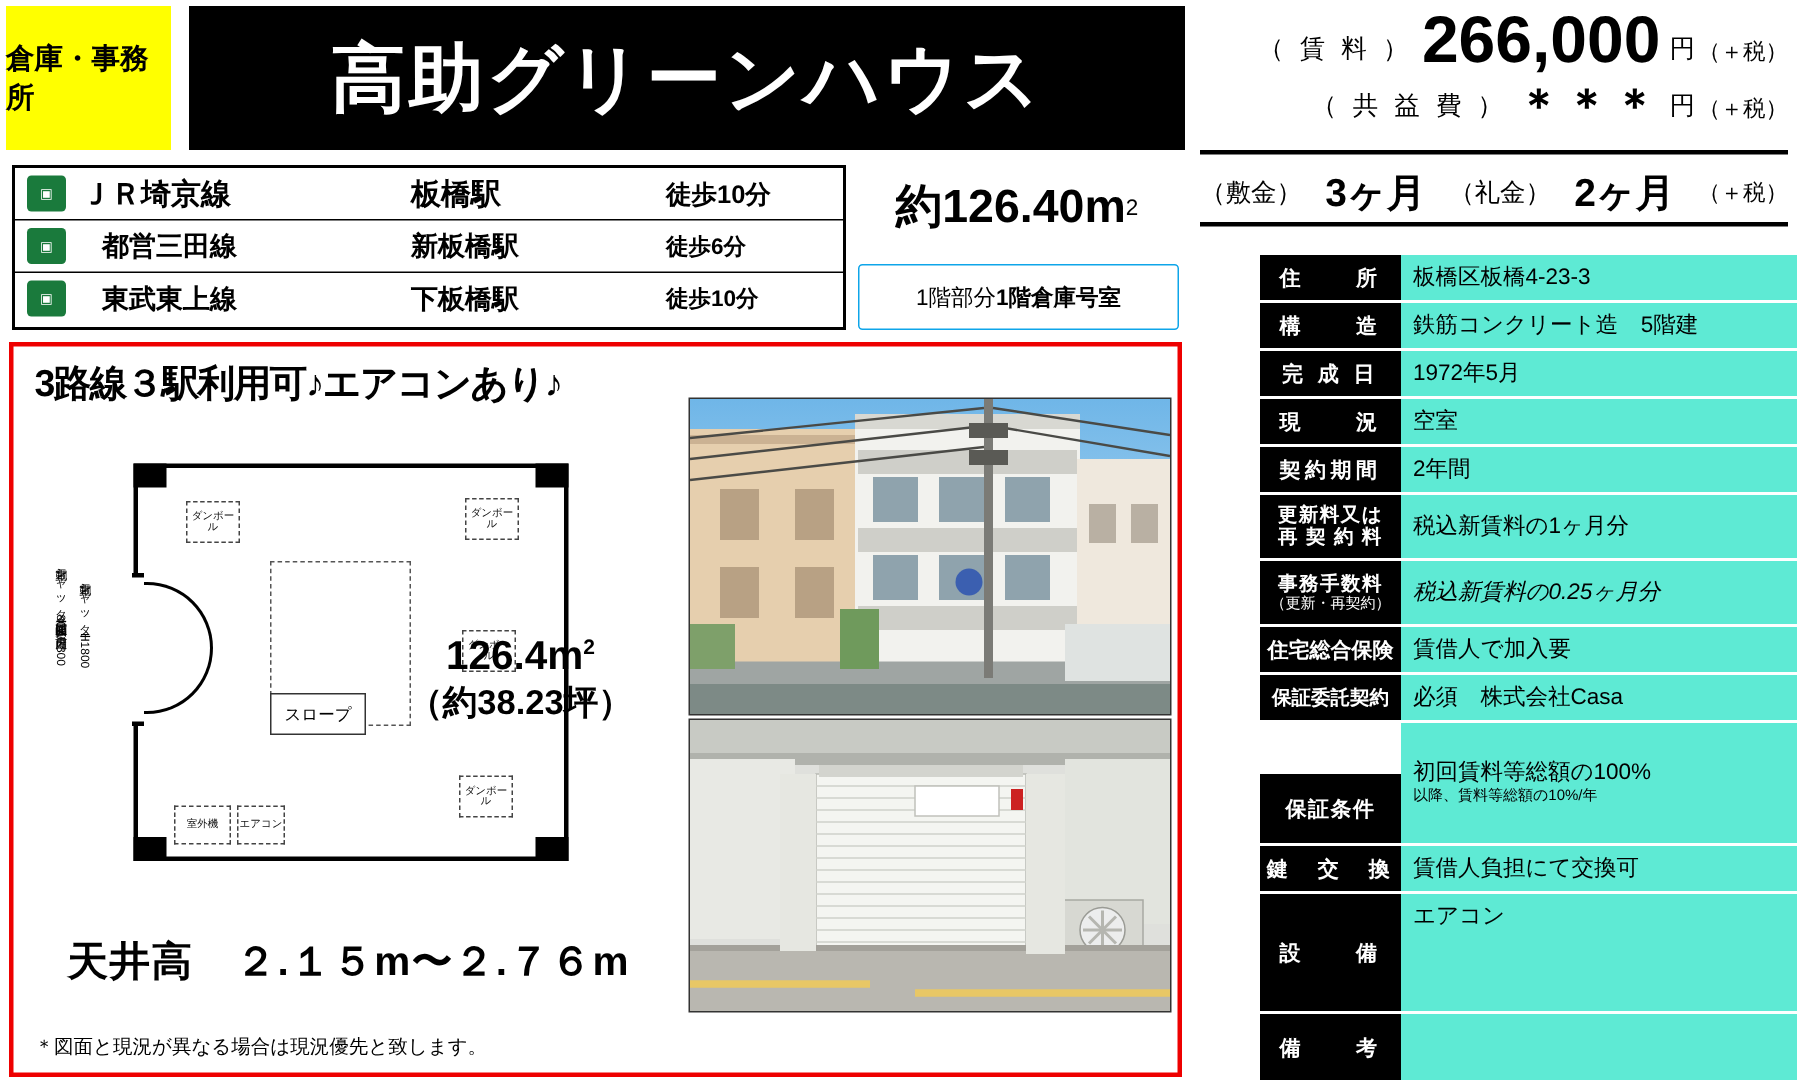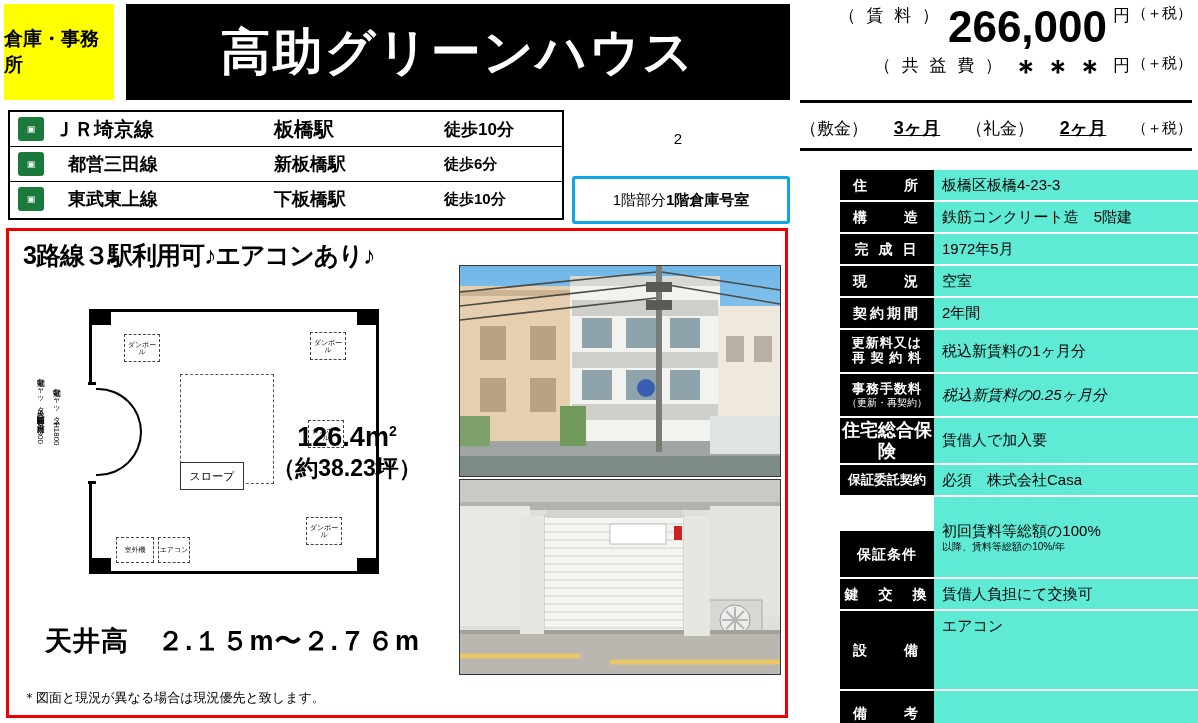--- a/index.html
+++ b/index.html
@@ -21,53 +21,53 @@
     font-size:19px;font-weight:bold;letter-spacing:0px;
   }
   .title-bar{
     position:absolute;left:122px;top:0;width:664px;height:96px;background:#000;
     display:flex;align-items:center;justify-content:center;
   }
   .title-bar span{color:#fff;font-size:50px;font-weight:bold;letter-spacing:2px;}
 
   
   .rent-block{position:absolute;left:800px;top:4px;width:392px;height:96px;}
-  .rent-row{display:flex;align-items:flex-start;justify-content:flex-end;}
+  .rent-row{display:flex;align-items:flex-end;justify-content:flex-end;}
   .rent-label{font-size:17px;letter-spacing:3px;margin-right:6px;margin-bottom:6px;white-space:nowrap;}
   .rent-value{font-size:44px;font-weight:bold;line-height:46px;}
   .rent-unit{font-size:17px;margin-left:6px;margin-bottom:6px;}
   .rent-tax{font-size:15px;margin-left:2px;margin-bottom:6px;}
   .kyoueki-value{font-size:30px;font-weight:bold;letter-spacing:2px;line-height:34px;}
   .hr-black{position:absolute;left:800px;width:392px;height:3px;background:#000;}
 
   
   .deposit-row{
     position:absolute;left:800px;top:112px;width:392px;height:32px;
     display:flex;align-items:center;justify-content:space-between;font-size:17px;
   }
-  .deposit-row b{font-size:18px;text-decoration:underline;}
+  .deposit-row b{font-size:26px;}
 
   
   .lines{position:absolute;left:8px;top:110px;width:556px;height:110px;border:2px solid #000;box-sizing:border-box;}
   .line-row{height:34px;display:flex;align-items:center;border-bottom:1px solid #000;}
   .line-row:last-child{border-bottom:none;}
   .lmark{
     width:26px;height:24px;margin-left:8px;margin-right:10px;background:#1a7a3c;color:#fff;
     border-radius:3px;font-size:9px;display:flex;align-items:center;justify-content:center;font-weight:bold;
   }
   .lname{font-size:20px;font-weight:bold;width:220px;}
   .lstation{font-size:20px;font-weight:bold;width:170px;text-align:left;}
   .lwalk{font-size:17px;font-weight:bold;}
 
   
   .area-box{position:absolute;left:572px;top:112px;width:212px;height:52px;display:flex;align-items:center;justify-content:center;}
   .area-box .val{font-size:31px;font-weight:bold;}
   .area-box sup{font-size:15px;vertical-align:super;}
   .floor-box{
-    position:absolute;left:572px;top:176px;width:212px;height:42px;border:3px solid #0ea5e9;border-radius:3px;
+    position:absolute;left:572px;top:176px;width:212px;height:42px;border:1px solid #0ea5e9;border-radius:3px;
     display:flex;align-items:center;justify-content:center;font-size:15px;background:#fff;
   }
 
   
   .redframe{position:absolute;left:6px;top:228px;width:782px;height:490px;border:3px solid #ee0000;box-sizing:border-box;background:#fff;}
   .catch{position:absolute;left:14px;top:8px;font-size:25px;font-weight:bold;letter-spacing:-1px;}
 
   
   .fp{position:absolute;left:20px;top:56px;width:420px;height:360px;}
   .fp-outer{position:absolute;left:60px;top:22px;width:290px;height:265px;border:3px solid #000;box-sizing:border-box;background:#fff;}
@@ -154,20 +154,21 @@
     </div>
     <div class="line-row">
       <div class="lmark">▣</div>
       <div class="lname" style="font-size:18px;text-indent:14px;">東武東上線</div>
       <div class="lstation" style="font-size:18px;font-family:Liberation Mono, monospace;">下板橋駅</div>
       <div class="lwalk" style="font-size:15px;">徒歩10分</div>
     </div>
   </div>
 
   <div class="area-box">
+    <span class="val">約126.40m</span>
       <sup>2</sup>
   </div>
   <div class="floor-box">
     <span>1階部分</span>
     <span style="font-weight:bold;">1階倉庫号室</span>
   </div>
 
   <div class="redframe">
     <div class="catch">3路線３駅利用可♪エアコンあり♪</div>
 
@@ -327,21 +328,21 @@
 
     <div class="trow">
       <div class="tlab" style="min-height:42px;font-size:13px;letter-spacing:1px;flex-direction:column;">
         <span>事務手数料</span>
         <span class="sub">（更新・再契約）</span>
       </div>
       <div class="tval" style="min-height:42px;font-style:italic;">税込新賃料の0.25ヶ月分</div>
     </div>
 
     <div class="trow">
-      <div class="tlab" style="font-size:18px;letter-spacing:0;">住宅総合保険</div>
+      <div class="tlab" style="font-size:14px;letter-spacing:0;">住宅総合保険</div>
       <div class="tval">賃借人で加入要</div>
     </div>
     <div class="trow">
       <div class="tlab" style="font-size:13px;letter-spacing:0;">保証委託契約</div>
       <div class="tval">必須　株式会社Casa</div>
     </div>
 
     <div class="trow">
       <div class="tlab" style="min-height:46px;letter-spacing:1px;margin-top:34px;">保証条件</div>
       <div class="tval tval-col" style="min-height:46px;">

